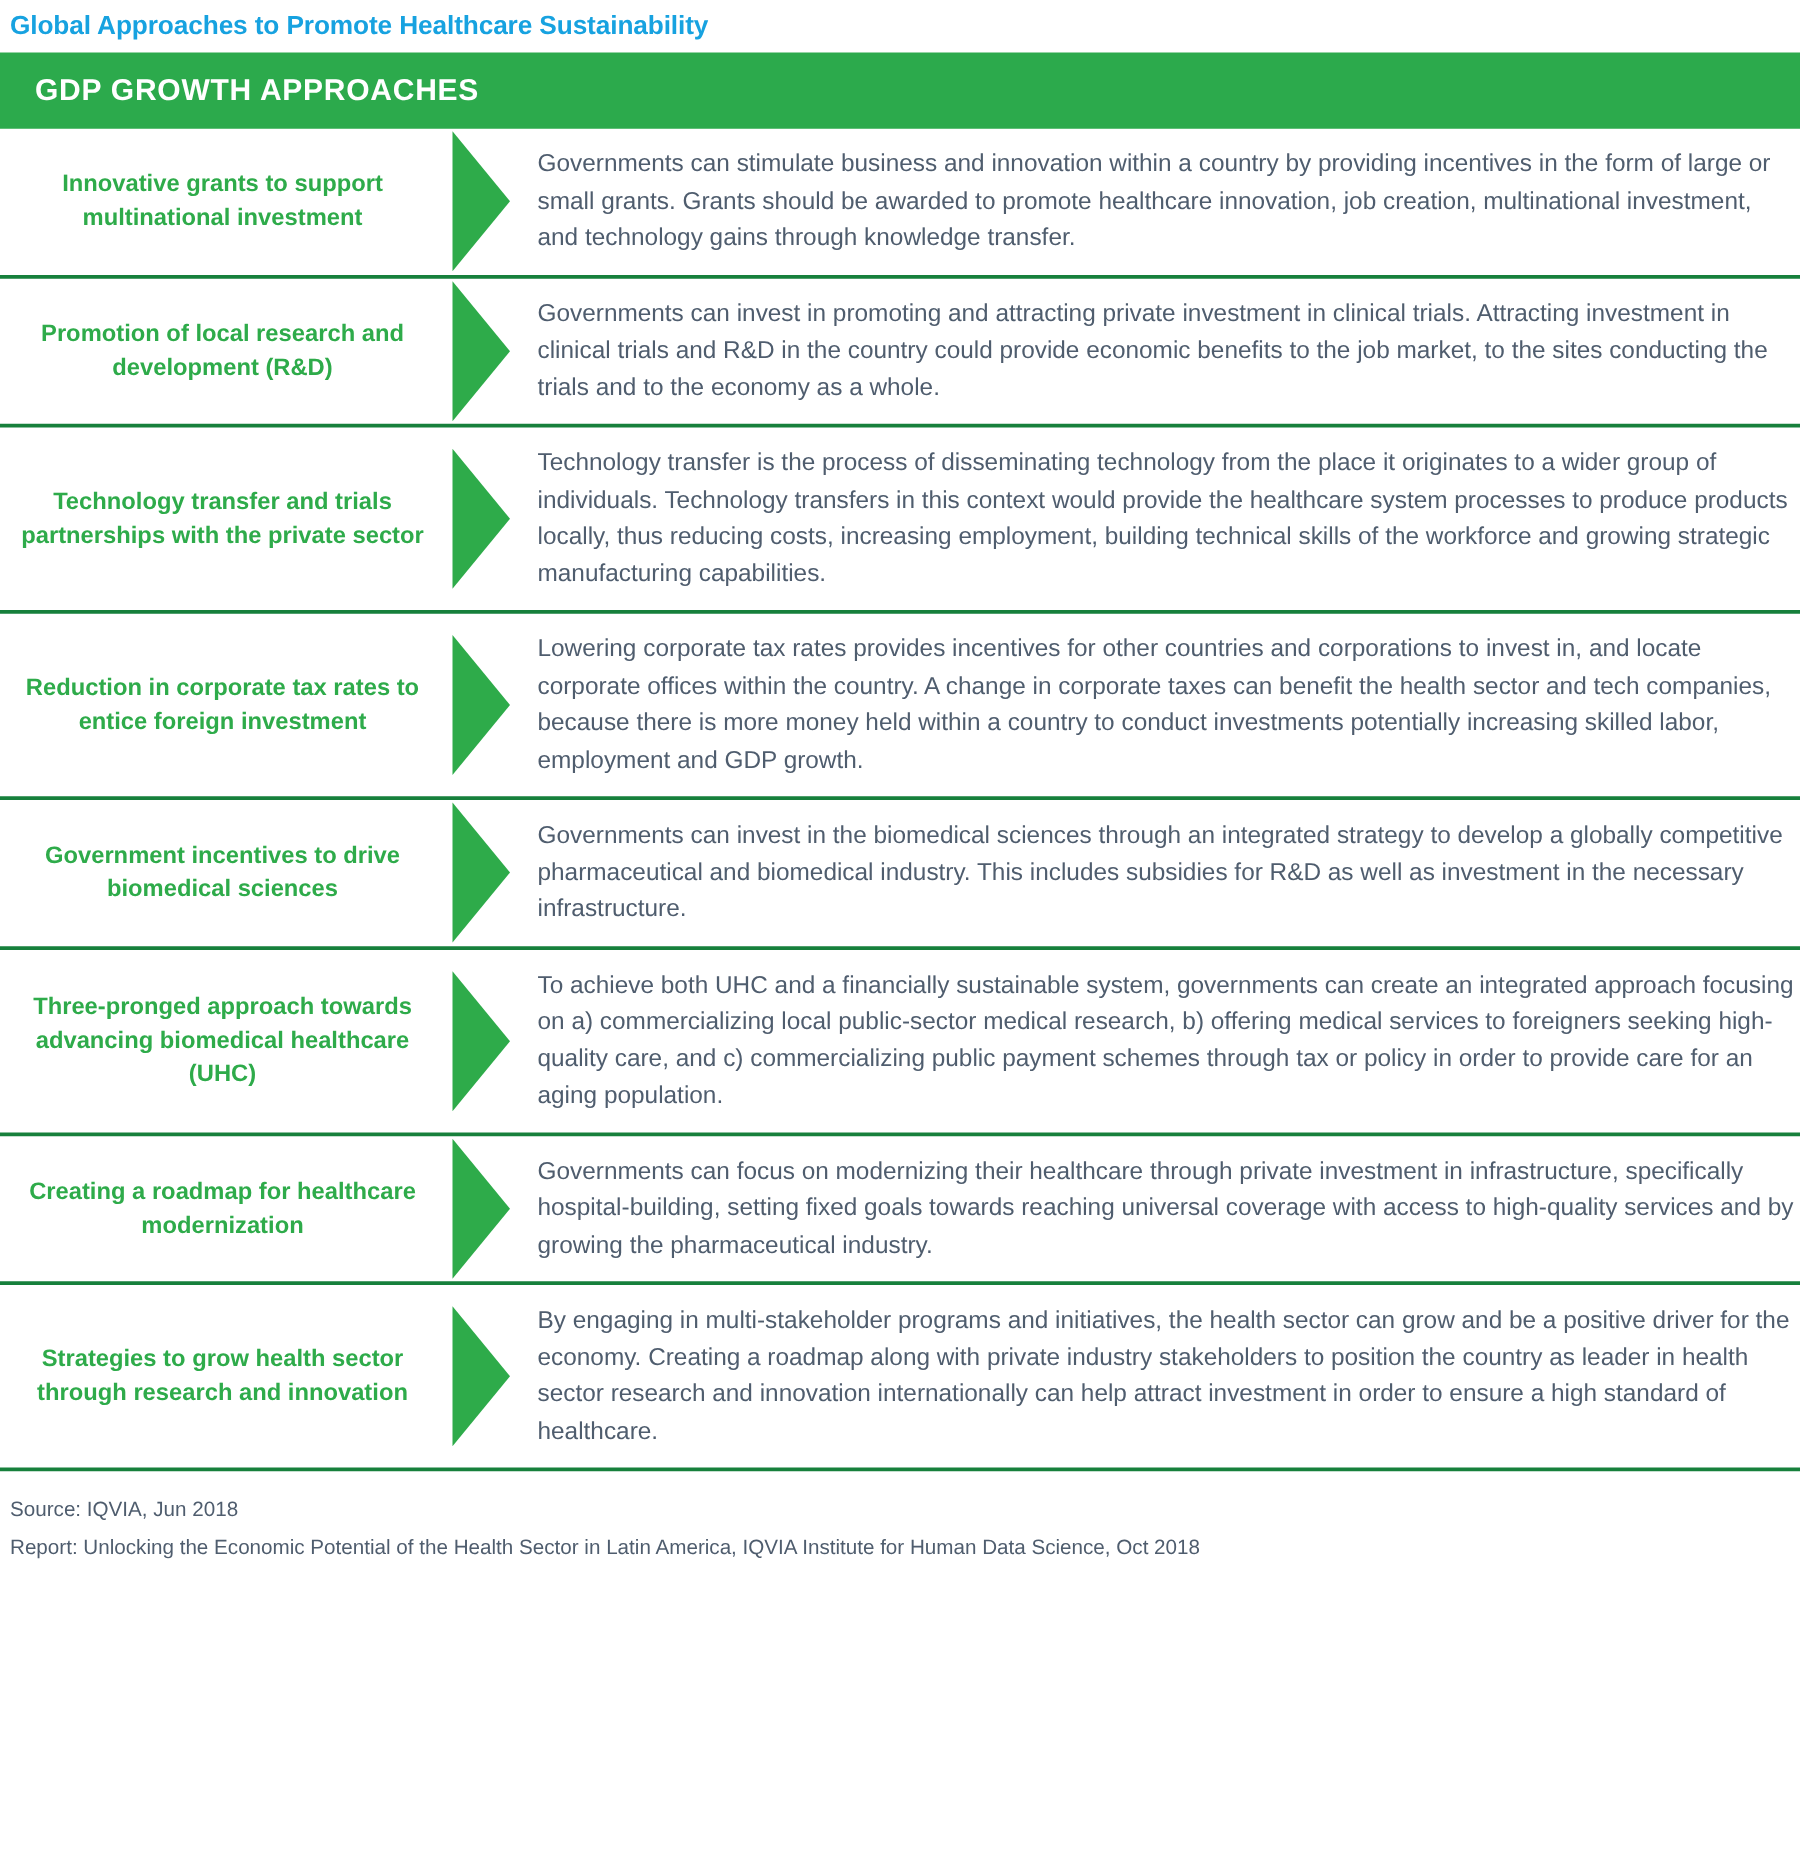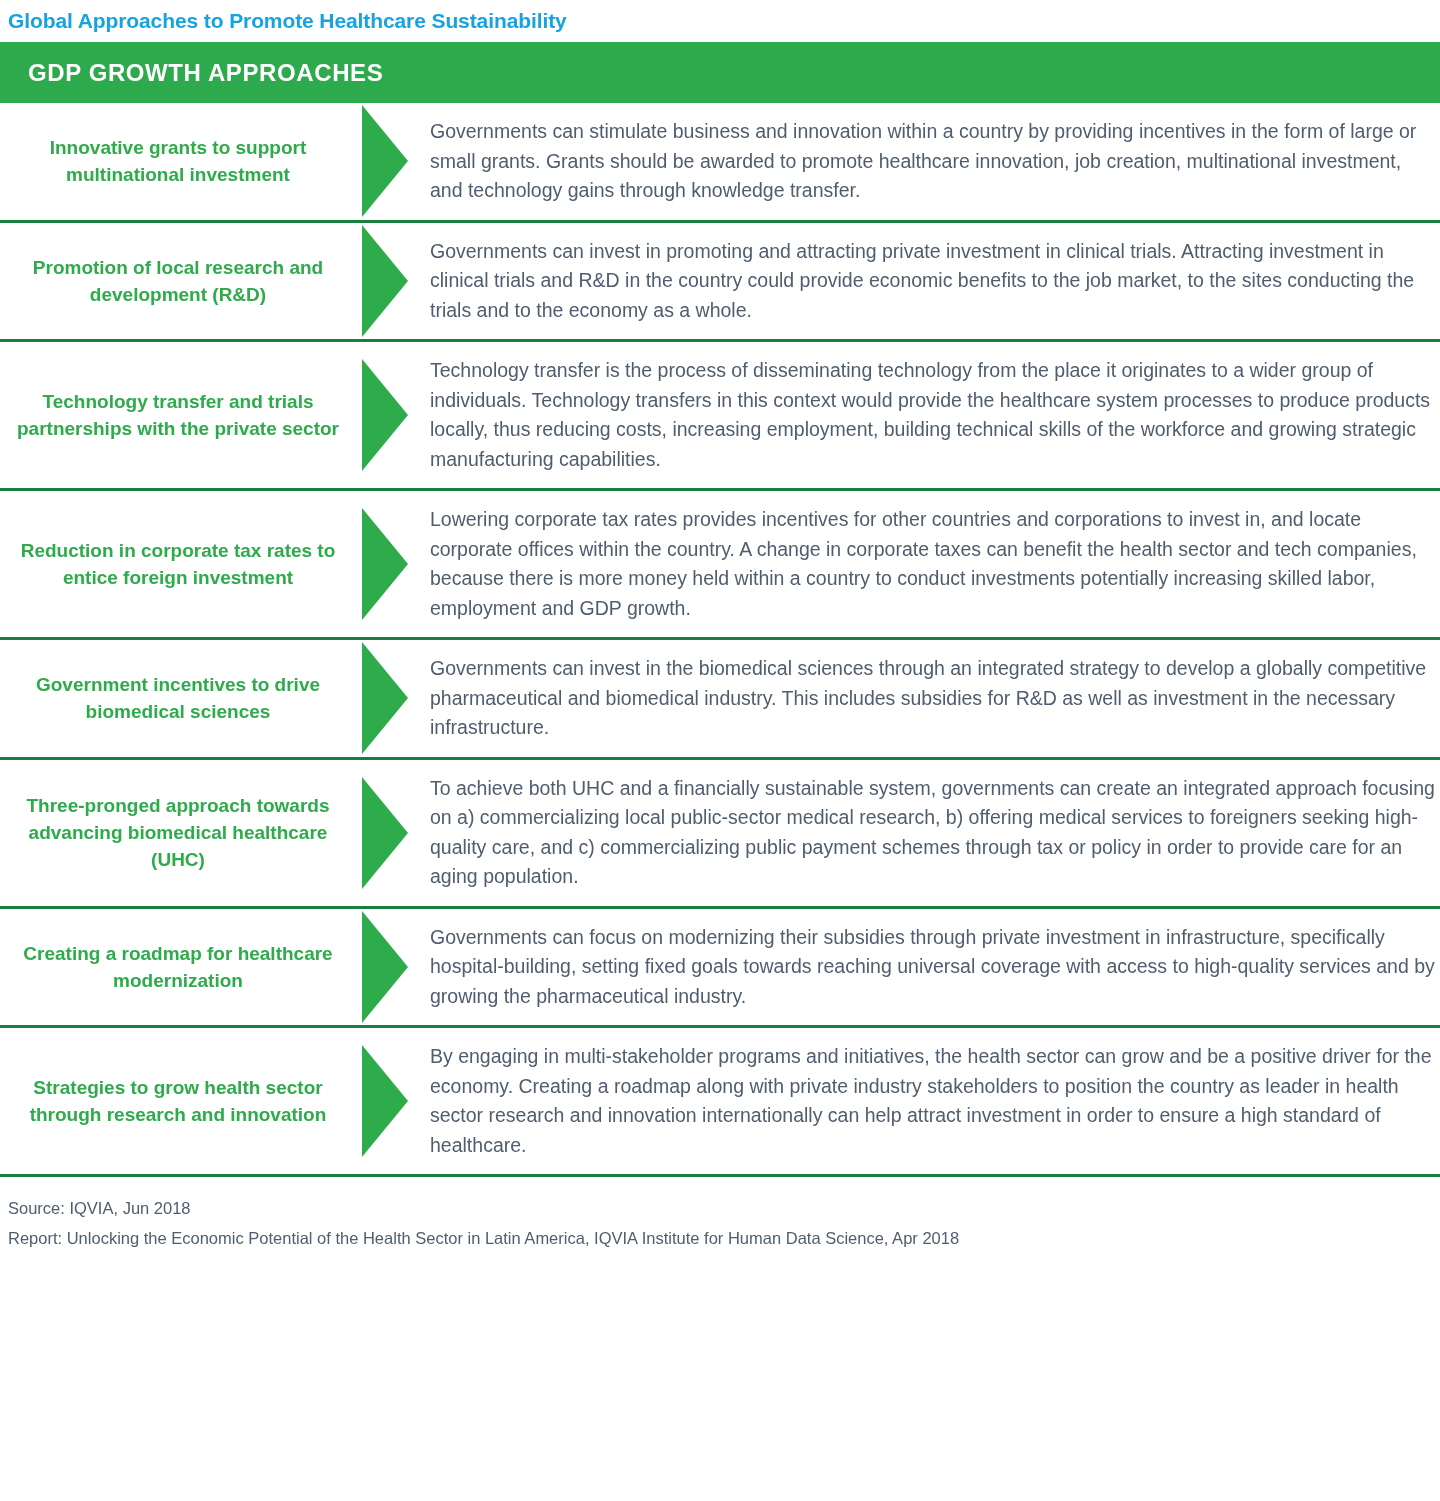--- a/index.html
+++ b/index.html
@@ -219,21 +219,21 @@
             <div class="label-text">Creating a roadmap for healthcare modernization</div>
           </td>
           <td class="arrow-cell">
             <div class="arrow-wrap">
               <svg class="arrow-icon" width="50" height="116" viewBox="0 0 50 116" aria-hidden="true">
                 <polygon points="2,2 48,58 2,114" fill="#2eab4a"></polygon>
               </svg>
             </div>
           </td>
           <td class="body-cell">
-            <div class="body-text">Governments can focus on modernizing their subsidies through private investment in infrastructure, specifically hospital-building, setting fixed goals towards reaching universal coverage with access to high-quality services and by growing the pharmaceutical industry.</div>
+            <div class="body-text">Governments can focus on modernizing their healthcare through private investment in infrastructure, specifically hospital-building, setting fixed goals towards reaching universal coverage with access to high-quality services and by growing the pharmaceutical industry.</div>
           </td>
         </tr>
         <tr class="approach-row">
           <td class="label-cell">
             <div class="label-text">Strategies to grow health sector through research and innovation</div>
           </td>
           <td class="arrow-cell">
             <div class="arrow-wrap">
               <svg class="arrow-icon" width="50" height="116" viewBox="0 0 50 116" aria-hidden="true">
                 <polygon points="2,2 48,58 2,114" fill="#2eab4a"></polygon>
@@ -242,16 +242,16 @@
           </td>
           <td class="body-cell">
             <div class="body-text">By engaging in multi-stakeholder programs and initiatives, the health sector can grow and be a positive driver for the economy. Creating a roadmap along with private industry stakeholders to position the country as leader in health sector research and innovation internationally can help attract investment in order to ensure a high standard of healthcare.</div>
           </td>
         </tr>
       </tbody>
   </table>
 
   <div class="footer">
     <div class="footer-line">Source: IQVIA, Jun 2018</div>
-    <div class="footer-line">Report: Unlocking the Economic Potential of the Health Sector in Latin America, IQVIA Institute for Human Data Science, Apr 2018</div>
+    <div class="footer-line">Report: Unlocking the Economic Potential of the Health Sector in Latin America, IQVIA Institute for Human Data Science, Oct 2018</div>
   </div>
 
 </div>
 
 </body></html>

